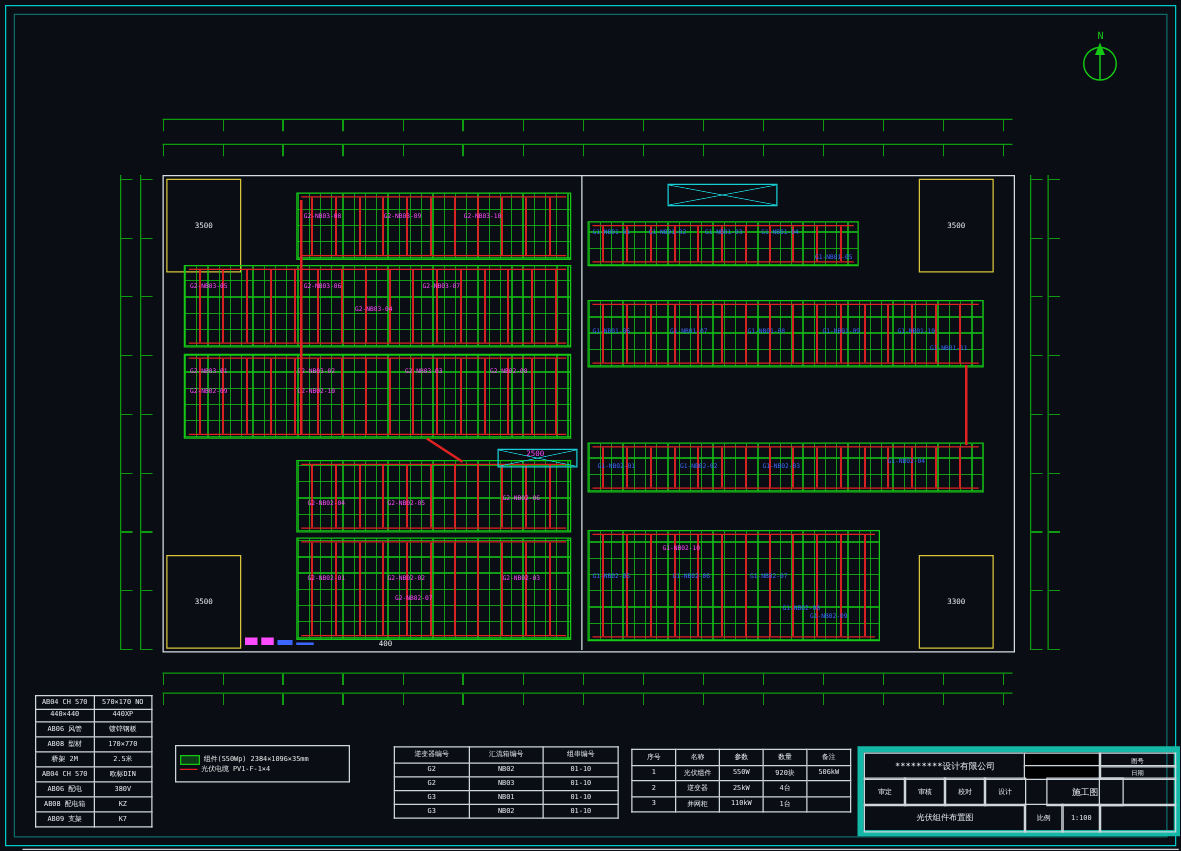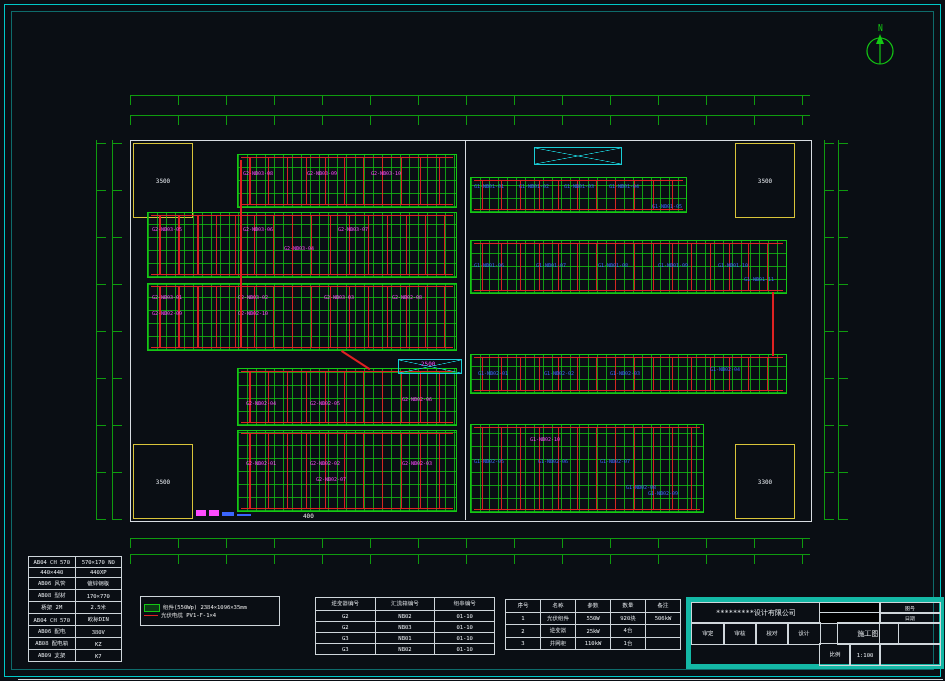--- a/index.html
+++ b/index.html
@@ -200,20 +200,21 @@
     <div class="tb-cell tb-dark" style="left:128px;top:0;width:60px;height:10px;font-size:5px;"></div>
     <div class="tb-cell" style="left:188px;top:0;width:60px;height:10px;font-size:5px;">图号</div>
     <div class="tb-cell tb-dark" style="left:128px;top:10px;width:60px;height:10px;font-size:5px;"></div>
     <div class="tb-cell" style="left:188px;top:10px;width:60px;height:10px;font-size:5px;">日期</div>
     <div class="tb-cell" style="left:0;top:20px;width:32px;height:21px;font-size:5.5px;">审定</div>
     <div class="tb-cell" style="left:32px;top:20px;width:32px;height:21px;font-size:5.5px;">审核</div>
     <div class="tb-cell" style="left:64px;top:20px;width:32px;height:21px;font-size:5.5px;">校对</div>
     <div class="tb-cell" style="left:96px;top:20px;width:32px;height:21px;font-size:5.5px;">设计</div>
     <div class="tb-cell" style="left:146px;top:20px;width:60px;height:21px;font-size:7px;">施工图</div>
     <div class="tb-cell" style="left:188px;top:20px;width:60px;height:21px;"></div>
+    <div class="tb-cell" style="left:0;top:41px;width:128px;height:21px;font-size:6.5px;">光伏组件布置图</div>
     <div class="tb-cell" style="left:128px;top:41px;width:30px;height:21px;font-size:5.5px;">比例</div>
     <div class="tb-cell" style="left:158px;top:41px;width:30px;height:21px;font-size:5.5px;">1:100</div>
     <div class="tb-cell" style="left:188px;top:41px;width:60px;height:21px;"></div>
   </div>
 
 <div class="room" style="left: 133px; top: 143px; width: 58px; height: 73px;">3500</div>
     <div class="room" style="left: 735px; top: 143px; width: 58px; height: 73px;">3500</div>
     <div class="room" style="left: 133px; top: 444px; width: 58px; height: 73px;">3500</div>
     <div class="room" style="left: 735px; top: 444px; width: 58px; height: 73px;">3300</div>
     <div class="pv-block" style="left: 237px; top: 154px; width: 218px; height: 52px;">

